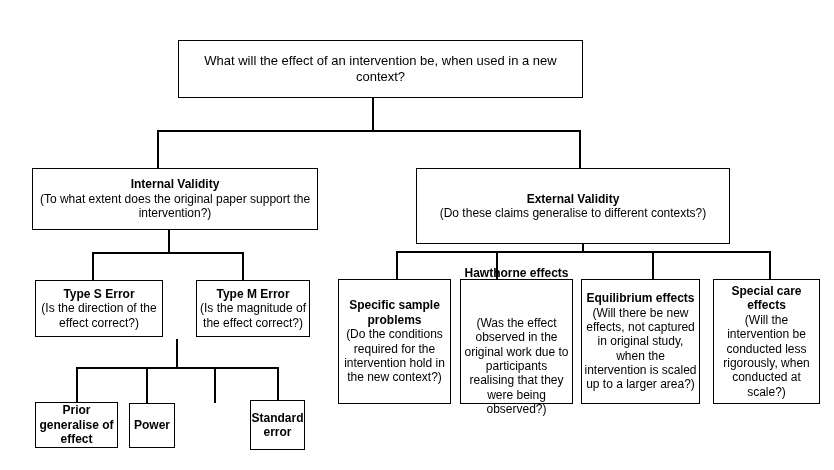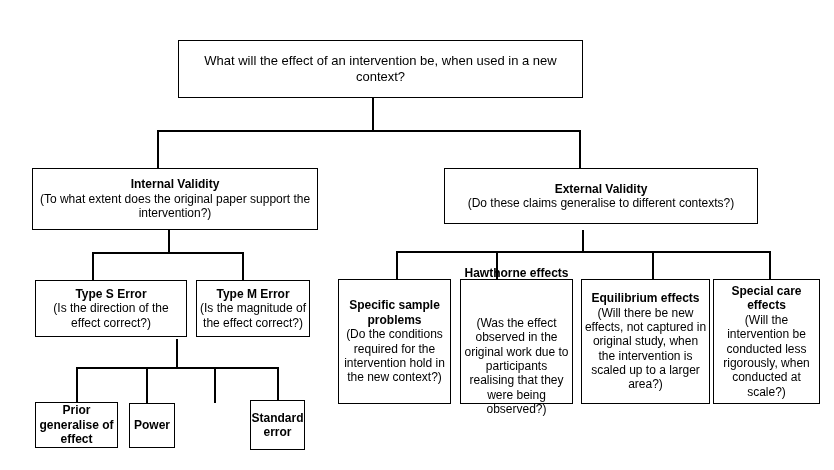--- a/index.html
+++ b/index.html
@@ -103,46 +103,46 @@
 
   <div class="box root-box" style="left:178px; top:40px; width:405px; height:58px;">
     <span class="plain">What will the effect of an intervention be, when used in a new context?</span>
   </div>
 
   <div class="box mid" style="left:32px; top:168px; width:286px; height:62px;">
     <span class="title">Internal Validity</span>
     <span class="desc">(To what extent does the original paper support the intervention?)</span>
   </div>
 
-  <div class="box mid" style="left:444px; top:168px; width:314px; height:56px;">
+  <div class="box mid" style="left:416px; top:168px; width:314px; height:76px;">
     <span class="title">External Validity</span>
     <span class="desc">(Do these claims generalise to different contexts?)</span>
   </div>
 
-  <div class="box mid" style="left:35px; top:280px; width:152px; height:57px;">
+  <div class="box mid" style="left:35px; top:280px; width:128px; height:57px;">
     <span class="title">Type S Error</span>
     <span class="desc">(Is the direction of the effect correct?)</span>
   </div>
 
   <div class="box mid" style="left:196px; top:280px; width:114px; height:57px;">
     <span class="title">Type M Error</span>
     <span class="desc">(Is the magnitude of the effect correct?)</span>
   </div>
 
   <div class="box mid" style="left:338px; top:279px; width:113px; height:125px;">
     <span class="title">Specific sample problems</span>
     <span class="desc">(Do the conditions required for the intervention hold in the new context?)</span>
   </div>
 
   <div class="box mid" style="left:460px; top:279px; width:113px; height:125px;gap:35px;">
     <span class="title">Hawthorne effects</span>
     <span class="desc">(Was the effect observed in the original work due to participants realising that they were being observed?)</span>
   </div>
 
-  <div class="box mid" style="left:581px; top:279px; width:129px; height:125px;">
+  <div class="box mid" style="left:581px; top:279px; width:119px; height:125px;">
     <span class="title">Equilibrium effects</span>
     <span class="desc">(Will there be new effects, not captured in original study, when the intervention is scaled up to a larger area?)</span>
   </div>
 
   <div class="box mid" style="left:713px; top:279px; width:107px; height:125px;align-items:flex-end;">
     <span class="title">Special care effects</span>
     <span class="desc">(Will the intervention be conducted less rigorously, when conducted at scale?)</span>
   </div>
 
   <div class="box leaf" style="left:35px; top:402px; width:83px; height:46px;">

